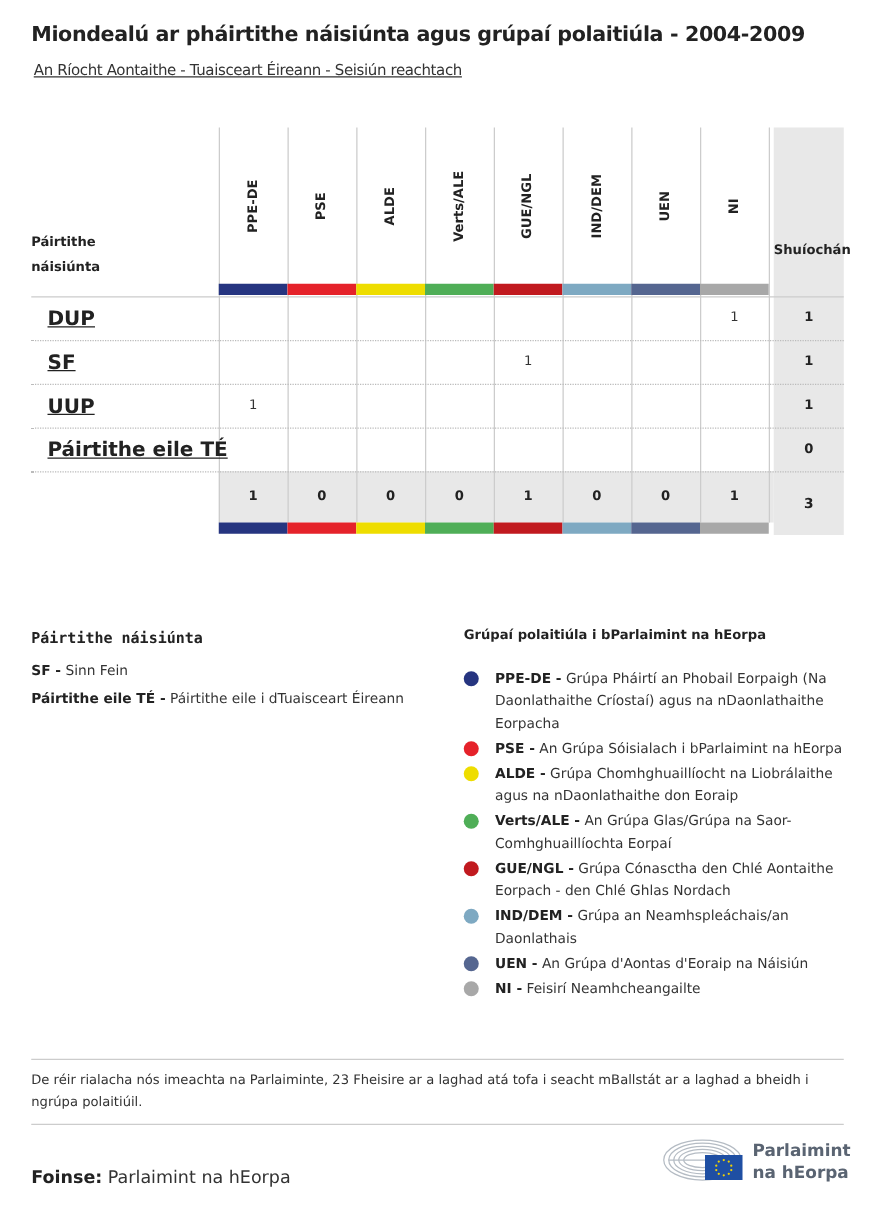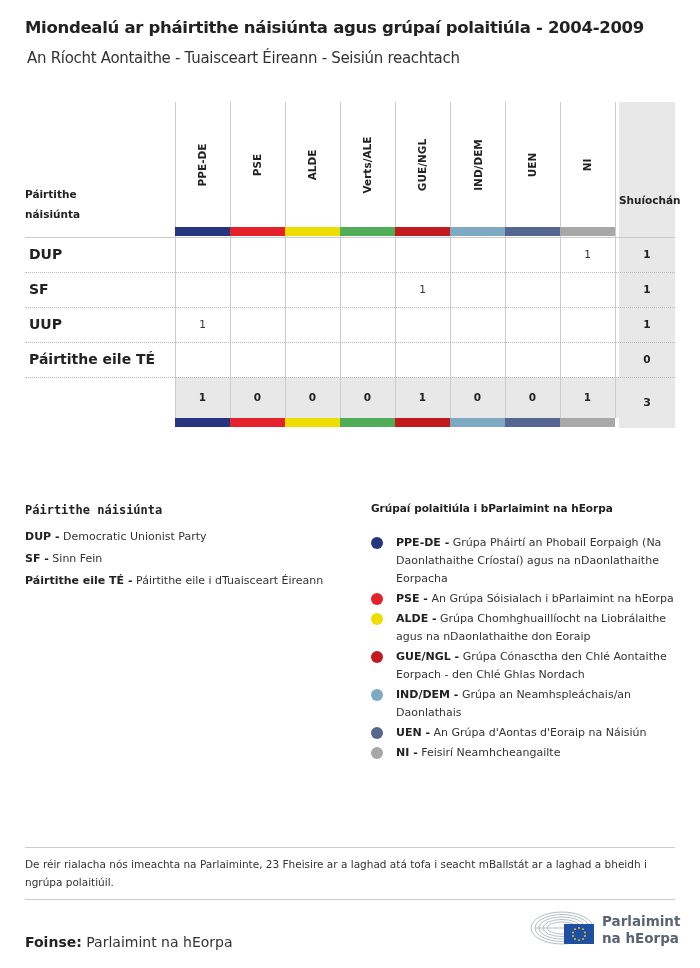--- a/index.html
+++ b/index.html
@@ -1,30 +1,30 @@
 <!DOCTYPE html>
 <html><head>
 <meta charset="utf-8">
 <style>
   * { box-sizing: border-box; margin: 0; padding: 0; }
   body { width: 700px; height: 968px; background: #fff; font-family: "DejaVu Sans", sans-serif; color: #222; position: relative; overflow: hidden; }
   .title { position: absolute; left: 25px; top: 18px; font-size: 16.5px; font-weight: bold; letter-spacing: -0.3px; color: #222; }
-  .subtitle { position: absolute; left: 27px; top: 49px; font-size: 15px; color: #333; letter-spacing: -0.3px; }
+  .subtitle { position: absolute; left: 27px; top: 49px; font-size: 12px; color: #333; letter-spacing: -0.3px; text-decoration: underline; }
 
   .table { position: absolute; left: 25px; top: 102px; width: 650px; height: 326px; }
   .vline { position: absolute; top: 0; width: 1px; background: #ccc; height: 316px; }
   .col-head { position: absolute; top: 0; height: 125px; display: flex; align-items: center; justify-content: center; }
   .col-head span { display: inline-block; transform: rotate(-90deg); white-space: nowrap; font-size: 10.5px; font-weight: bold; color: #222; }
   .bar { position: absolute; height: 9px; }
   .total-col-bg { position: absolute; left: 594px; top: 0; width: 56px; height: 326px; background: #e8e8e8; }
   .total-head { position: absolute; left: 594px; top: 88px; width: 56px; text-align: center; font-size: 10.5px; font-weight: bold; line-height: 20px; }
   .rowlabel-head { position: absolute; left: 0; top: 82px; font-size: 10.5px; font-weight: bold; line-height: 20px; }
   .head-line { position: absolute; left: 0; top: 135px; width: 650px; height: 1px; background: #ccc; }
   .row-sep { position: absolute; left: 0; width: 650px; height: 0; border-top: 1px dotted #bbb; }
-  .row-label { position: absolute; left: 4px; font-size: 14px; font-weight: bold; height: 35px; line-height: 35px; }
+  .row-label { position: absolute; left: 13px; font-size: 16px; font-weight: bold; height: 35px; line-height: 35px; text-decoration: underline; }
   .cell { position: absolute; width: 55px; height: 35px; line-height: 35px; text-align: center; font-size: 10.5px; color: #333; }
   .cell.total { font-weight: bold; width: 56px; color: #222; }
   .total-row-bg { position: absolute; left: 150px; top: 275px; width: 444px; height: 41px; background: #e8e8e8; }
   .total-row-cell { position: absolute; top: 275px; width: 55px; height: 41px; line-height: 41px; text-align: center; font-size: 10.5px; font-weight: bold; }
   .grand-total { position: absolute; left: 594px; top: 275px; width: 56px; height: 51px; line-height: 51px; text-align: center; font-size: 11px; font-weight: bold; }
 
   .legend-left { position: absolute; left: 25px; top: 503px; width: 320px; }
   .legend-left h3 { font-family: "DejaVu Sans Mono", monospace; font-size: 12px; font-weight: bold; margin-bottom: 9px; color: #222; }
   .legend-left .item { font-size: 11px; line-height: 22px; color: #333; }
   .legend-left .item b { color: #222; }
@@ -154,30 +154,30 @@
     <div class="cell" style="top: 240px; left: 425px;"></div>
     <div class="cell" style="top: 240px; left: 480px;"></div>
     <div class="cell" style="top: 240px; left: 535px;"></div>
     <div class="cell total" style="top: 240px; left: 594px;">0</div>
     <div class="row-sep" style="top: 275px;"></div>
     <div class="grand-total">3</div>
   </div>
 
 <div class="legend-left">
   <h3>Páirtithe náisiúnta</h3>
-  <div class="item"><b>DUP -</b> <span>Democratic Unionist Party</span></div>
   <div class="item"><b>SF -</b> <span>Sinn Fein</span></div>
   <div class="item"><b>Páirtithe eile TÉ -</b> <span>Páirtithe eile i dTuaisceart Éireann</span></div>
 </div>
 
 <div class="legend-right" id="groupsLegend">
   <h3>Grúpaí polaitiúla i bParlaimint na hEorpa</h3>
 <div class="item"><span class="dot" style="background: rgb(38, 53, 128);"></span><b>PPE-DE -</b> <span>Grúpa Pháirtí an Phobail Eorpaigh (Na Daonlathaithe Críostaí) agus na nDaonlathaithe Eorpacha</span></div>
     <div class="item"><span class="dot" style="background: rgb(229, 34, 42);"></span><b>PSE -</b> <span>An Grúpa Sóisialach i bParlaimint na hEorpa</span></div>
     <div class="item"><span class="dot" style="background: rgb(238, 221, 0);"></span><b>ALDE -</b> <span>Grúpa Chomhghuaillíocht na Liobrálaithe agus na nDaonlathaithe don Eoraip</span></div>
+    <div class="item"><span class="dot" style="background: rgb(79, 174, 87);"></span><b>Verts/ALE -</b> <span>An Grúpa Glas/Grúpa na Saor-Comhghuaillíochta Eorpaí</span></div>
     <div class="item"><span class="dot" style="background: rgb(193, 26, 31);"></span><b>GUE/NGL -</b> <span>Grúpa Cónasctha den Chlé Aontaithe Eorpach - den Chlé Ghlas Nordach</span></div>
     <div class="item"><span class="dot" style="background: rgb(126, 169, 194);"></span><b>IND/DEM -</b> <span>Grúpa an Neamhspleáchais/an Daonlathais</span></div>
     <div class="item"><span class="dot" style="background: rgb(85, 102, 144);"></span><b>UEN -</b> <span>An Grúpa d'Aontas d'Eoraip na Náisiún</span></div>
     <div class="item"><span class="dot" style="background: rgb(168, 168, 168);"></span><b>NI -</b> <span>Feisirí Neamhcheangailte</span></div>
   </div>
 
 <div class="hr" style="top:847px;"></div>
 <div class="note">De réir rialacha nós imeachta na Parlaiminte, 23 Fheisire ar a laghad atá tofa i seacht mBallstát ar a laghad a bheidh i ngrúpa polaitiúil.</div>
 <div class="hr" style="top:899px;"></div>
 

